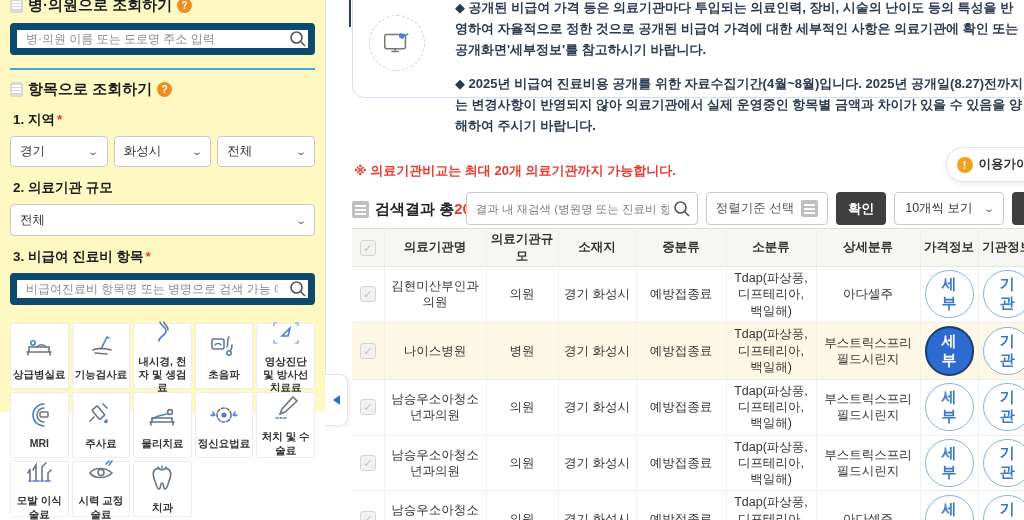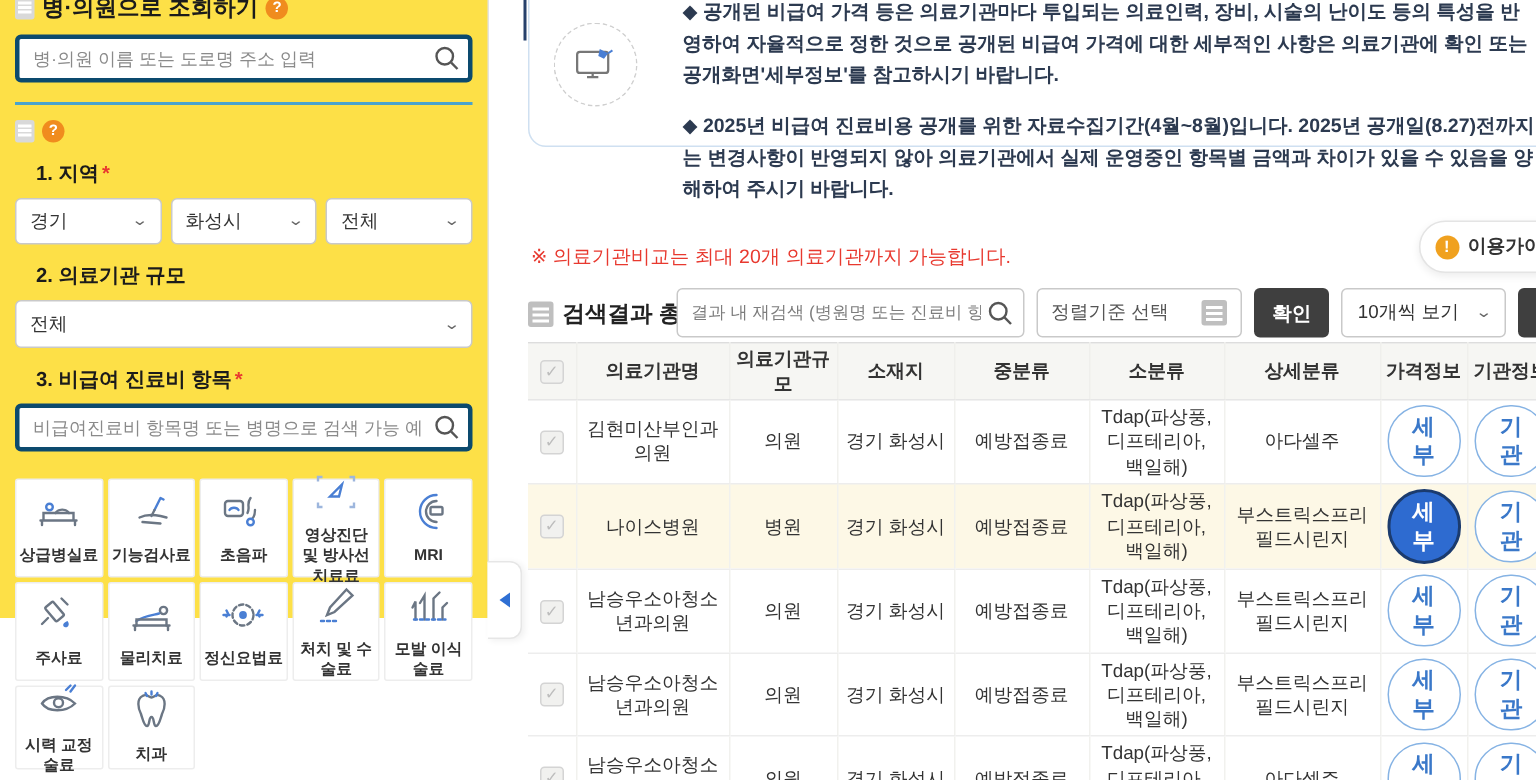--- a/index.html
+++ b/index.html
@@ -2,35 +2,35 @@
 <html><head>
 <meta charset="utf-8">
 <style>
   * { margin:0; padding:0; box-sizing:border-box; }
   html,body { width:1024px; height:520px; overflow:hidden; background:#fff;
     font-family:"Liberation Sans","DejaVu Sans",sans-serif; color:#222; }
   #app { position:relative; width:1024px; height:520px; overflow:hidden; }
 
   
   #sidebar { position:absolute; left:0; top:0; width:326px; height:412px;
-    background:#fde047; border-right:1px solid #e3e3e3; padding:0 10px; }
+    background:#fef9c3; border-right:1px solid #e3e3e3; padding:0 10px; }
   .sb-title { display:flex; align-items:center; gap:5px; font-size:15px; font-weight:bold; color:#1b1b1b; }
   .sb-title.first { margin-top:-4px; }
   .doc-ico { width:13px; height:15px; background:#d9d9d9; border-radius:2px; position:relative; flex:0 0 auto; }
   .doc-ico:before { content:""; position:absolute; left:2px; top:3px; right:2px; height:1.5px; background:#fff; box-shadow:0 3px 0 #fff, 0 6px 0 #fff; }
   .q-ico { width:15px; height:15px; border-radius:50%; background:#f08c1e; color:#fff; font-size:10px; font-weight:bold;
     display:inline-flex; align-items:center; justify-content:center; flex:0 0 auto; }
   .inp-wrap { position:relative; margin-top:8px; }
-  .inp-wrap input { width:100%; height:32px; border:3px solid #0c4a6e; border-radius:4px;
+  .inp-wrap input { width:100%; height:32px; border:7px solid #0c4a6e; border-radius:4px;
     padding:0 30px 0 9px; font-size:12px; color:#333; font-family:inherit; }
   .inp-wrap input::placeholder { color:#8a8a8a; }
   .mag { position:absolute; right:8px; top:7px; width:18px; height:18px; }
   .mag svg { width:18px; height:18px; }
   .blue-divider { height:2px; background:#4aa3cd; margin:13px 0 10px; }
-  .fld-label { font-size:13.5px; font-weight:bold; color:#1b1b1b; margin:12px 14px 7px; }
+  .fld-label { font-size:13.5px; font-weight:bold; color:#1b1b1b; margin:12px 3px 7px; }
   .star { color:#e8392f; margin-left:2px; }
   .sel-row { display:flex; gap:6px; }
   .fake-select { flex:1; height:31px; border:1px solid #c9c9c9; border-radius:4px; background:#fff;
     display:flex; align-items:center; justify-content:space-between; padding:0 9px; font-size:12.5px; color:#333; cursor:pointer; }
   .fake-select .chev { font-size:10px; color:#666; transform:scaleX(1.4); }
   .cat-grid { display:grid; grid-template-columns:repeat(5,1fr); grid-template-rows:66px 66px 56px 72px;
     gap:3px; margin-top:18px; }
   .cat-cell { border:1px solid #ededed; background:#fff; border-radius:2px; display:flex; flex-direction:column;
     align-items:center; justify-content:center; gap:3px; cursor:pointer; padding:2px 1px; }
   .cat-cell svg { width:30px; height:30px; flex:0 0 auto; }
@@ -48,38 +48,38 @@
   #notice-box { position:absolute; left:0; top:-38px; width:686px; height:136px;
     border:1px solid #cfe0f1; border-radius:12px; background:#fff; }
   #notice-icon { position:absolute; left:16px; top:52px; width:56px; height:56px; border-radius:50%;
     border:1.5px dashed #cfcfcf; display:flex; align-items:center; justify-content:center; }
   #notice-texts { position:absolute; left:102px; right:14px; top:34px; }
   .notice-p { font-size:13px; line-height:21px; color:#2c3a50; font-weight:bold; }
   .notice-p + .notice-p { margin-top:13px; }
   #actions { position:absolute; left:0; top:110px; display:flex; gap:8px; }
   .act-btn { background:#fff; border:1px solid #9a9a9a; border-radius:4px; padding:6px 12px;
     font-size:13px; font-weight:bold; color:#222; font-family:inherit; cursor:pointer; white-space:nowrap; }
-  #warning { position:absolute; left:2px; top:162px; font-size:13px; font-weight:normal; color:#e8392f; }
+  #warning { position:absolute; left:2px; top:162px; font-size:13px; font-weight:bold; color:#e8392f; }
   #guide-pill { position:absolute; right:-16px; top:147px; display:flex; align-items:center; gap:6px;
     background:#fff; border:1px solid #e4e4e4; border-radius:999px; padding:8px 16px 8px 10px;
     box-shadow:0 2px 6px rgba(0,0,0,.08); font-size:12.5px; font-weight:bold; color:#333; cursor:pointer; }
   .excl-ico { width:16px; height:16px; border-radius:50%; background:#f0a11f; color:#fff; font-size:11px;
     font-weight:bold; display:flex; align-items:center; justify-content:center; }
   #results-bar { position:absolute; left:0; top:192px; width:690px; height:34px; }
   #result-count { position:absolute; left:0; top:8px; display:flex; align-items:center; gap:6px;
     font-size:15px; font-weight:bold; color:#222; }
   .count-red { color:#e8392f; }
   #result-controls { position:absolute; right:-20px; top:0; display:flex; gap:8px; }
   #research-wrap { position:relative; width:232px; }
   #research-wrap input { width:100%; height:33px; border:1px solid #c9c9c9; border-radius:4px;
     padding:0 28px 0 9px; font-size:11.5px; color:#333; font-family:inherit; }
   #research-wrap input::placeholder { color:#7d7d7d; }
   #research-wrap .mag { top:8px; right:7px; }
   #sort-box { height:33px; border:1px solid #c9c9c9; border-radius:4px; background:#fff; display:flex;
-    align-items:center; gap:22px; padding:0 9px; font-size:12.5px; color:#555; cursor:pointer; white-space:nowrap; }
+    align-items:center; gap:7px; padding:0 9px; font-size:12.5px; color:#555; cursor:pointer; white-space:nowrap; }
   .sort-ico { width:17px; height:17px; background:#bfbfbf; border-radius:2px; position:relative; }
   .sort-ico:before { content:""; position:absolute; left:3px; top:4px; right:3px; height:1.5px;
     background:#fff; box-shadow:0 4px 0 #fff, 0 8px 0 #fff; }
   .dark-btn { height:33px; background:#3f3f3f; color:#fff; border:none; border-radius:4px;
     font-size:13px; font-weight:bold; padding:0 12px; font-family:inherit; cursor:pointer; white-space:nowrap; }
   #pagesize-box { height:33px; border:1px solid #c9c9c9; border-radius:4px; background:#fff; display:flex;
     align-items:center; gap:12px; padding:0 10px; font-size:12.5px; color:#333; cursor:pointer; white-space:nowrap; }
   #pagesize-box .chev { font-size:10px; color:#666; transform:scaleX(1.4); }
 
   
@@ -115,20 +115,21 @@
         <svg viewBox="0 0 18 18">
             <circle cx="7.5" cy="7.5" r="5.5" fill="none" stroke="#555" stroke-width="1.6"></circle>
             <line x1="11.8" y1="11.8" x2="16" y2="16" stroke="#555" stroke-width="1.6"></line>
           </svg>
       </span>
     </div>
     <div class="blue-divider"></div>
 
     <div class="sb-title">
       <span class="doc-ico"></span>
+      <span>항목으로 조회하기</span>
       <span class="q-ico">?</span>
     </div>
 
     <div class="fld-label">
       <span>1. 지역</span><span class="star">*</span>
     </div>
     <div class="sel-row">
       <div class="fake-select">
         <span>경기</span>
           <span class="chev">⌄</span>
@@ -171,20 +172,27 @@
             </svg></span>
           <div class="cat-label">상급병실료</div>
         </div>
         <div class="cat-cell">
           <span><svg viewBox="0 0 30 30">
               <path d="M7 19c4-2 9-2 14-1l4 1M9 22l12 1" fill="none" stroke="#6b7684" stroke-width="1.6" stroke-linecap="round"></path>
               <path d="M17 14l4-8M21 6l2 1" fill="none" stroke="#4a7fd4" stroke-width="1.6" stroke-linecap="round"></path>
               <path d="M17 14l-2 4" fill="none" stroke="#6b7684" stroke-width="1.6" stroke-linecap="round"></path>
             </svg></span>
           <div class="cat-label">기능검사료</div>
+        </div>
+        <div class="cat-cell">
+          <span><svg viewBox="0 0 30 30">
+              <path d="M13 4c0 4 6 4 6 9s-7 5-7 10" fill="none" stroke="#4a7fd4" stroke-width="1.6" stroke-linecap="round"></path>
+              <path d="M17 4c0 3 4 3 4 8" fill="none" stroke="#6b7684" stroke-width="1.6" stroke-linecap="round"></path>
+            </svg></span>
+          <div class="cat-label">내시경, 천자 및 생검료</div>
         </div>
         <div class="cat-cell">
           <span><svg viewBox="0 0 30 30">
               <rect x="3" y="8" width="12" height="10" rx="2" fill="none" stroke="#6b7684" stroke-width="1.6" stroke-linecap="round"></rect>
               <path d="M6 14c1-2 5-2 6 0" fill="none" stroke="#4a7fd4" stroke-width="1.6" stroke-linecap="round"></path>
               <path d="M20 6c-3 4 0 6-2 10M21 20c2-2 2-4 2-6" fill="none" stroke="#6b7684" stroke-width="1.6" stroke-linecap="round"></path>
               <circle cx="20" cy="22" r="2.2" fill="none" stroke="#4a7fd4" stroke-width="1.6" stroke-linecap="round"></circle>
             </svg></span>
           <div class="cat-label">초음파</div>
         </div>

